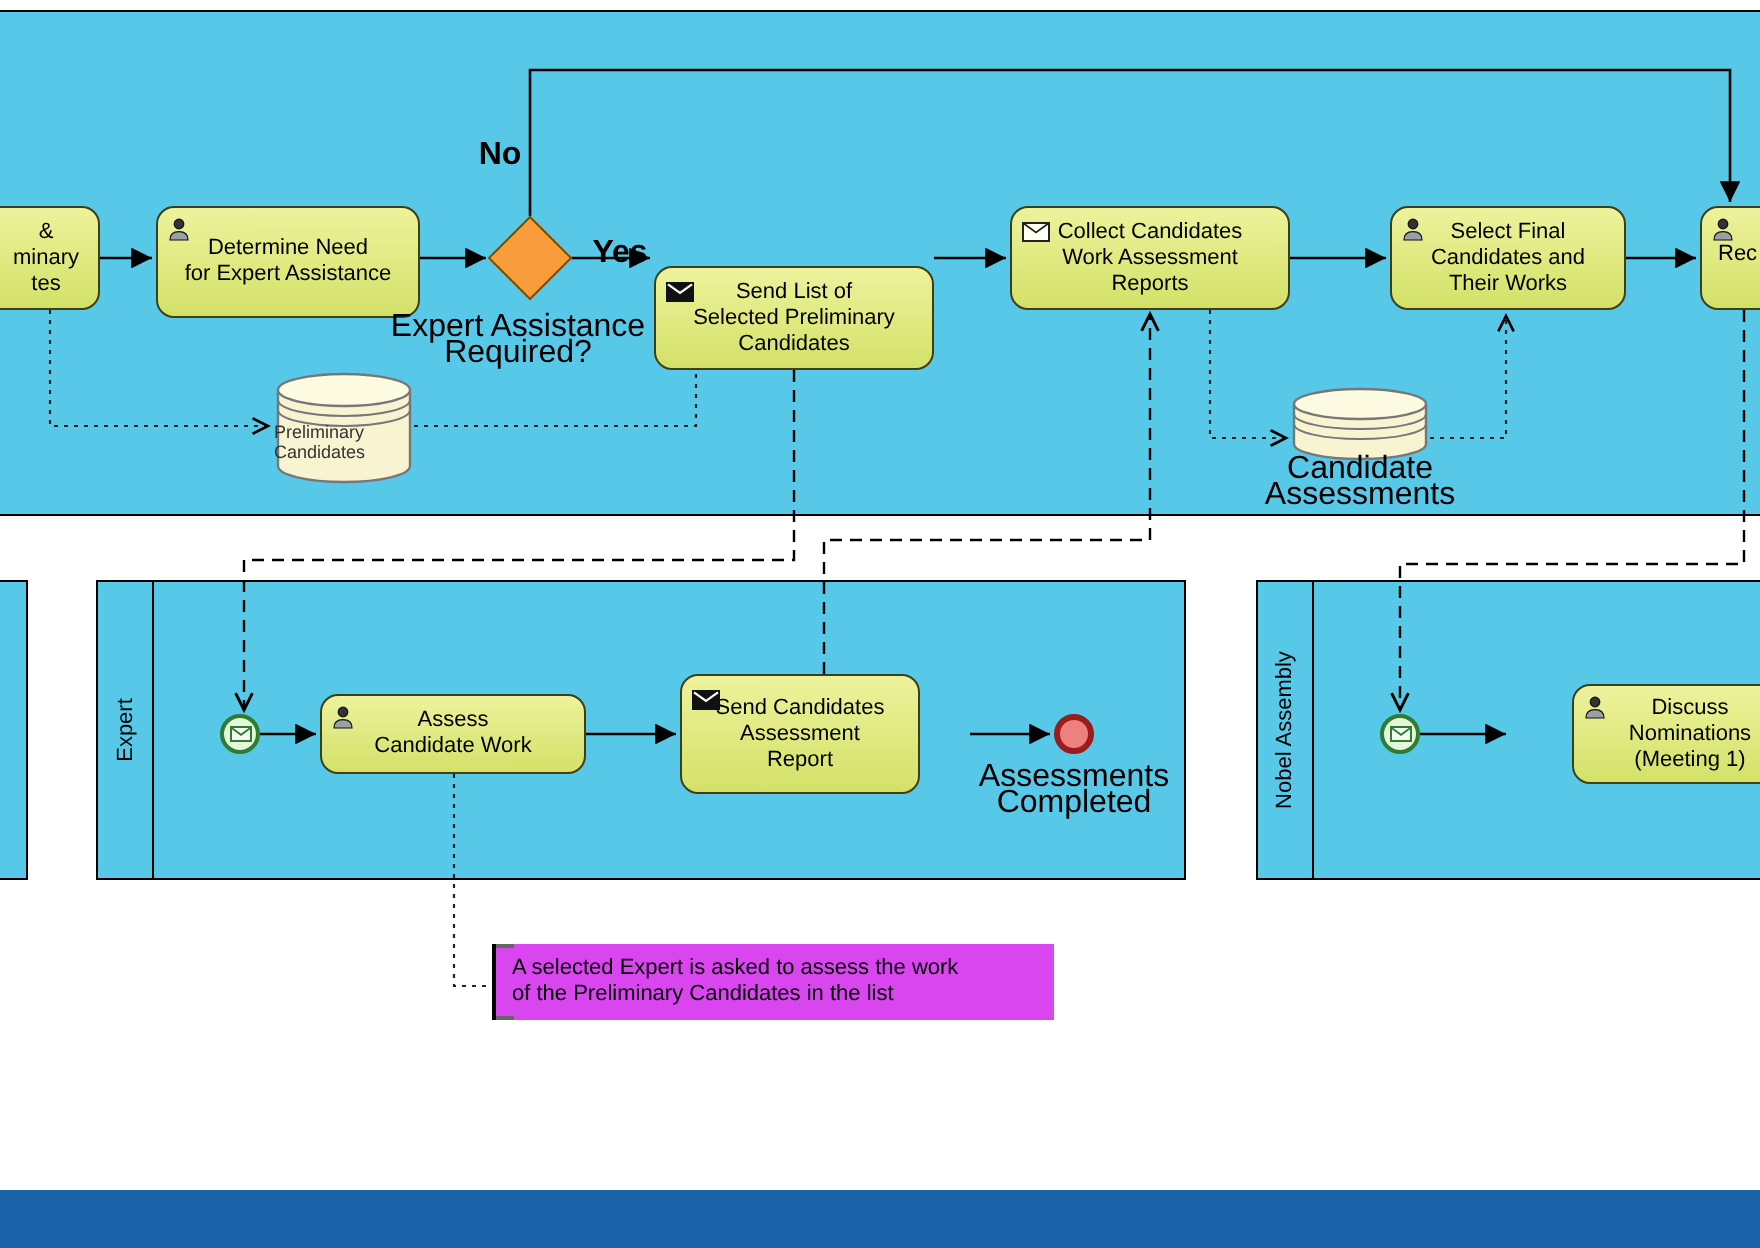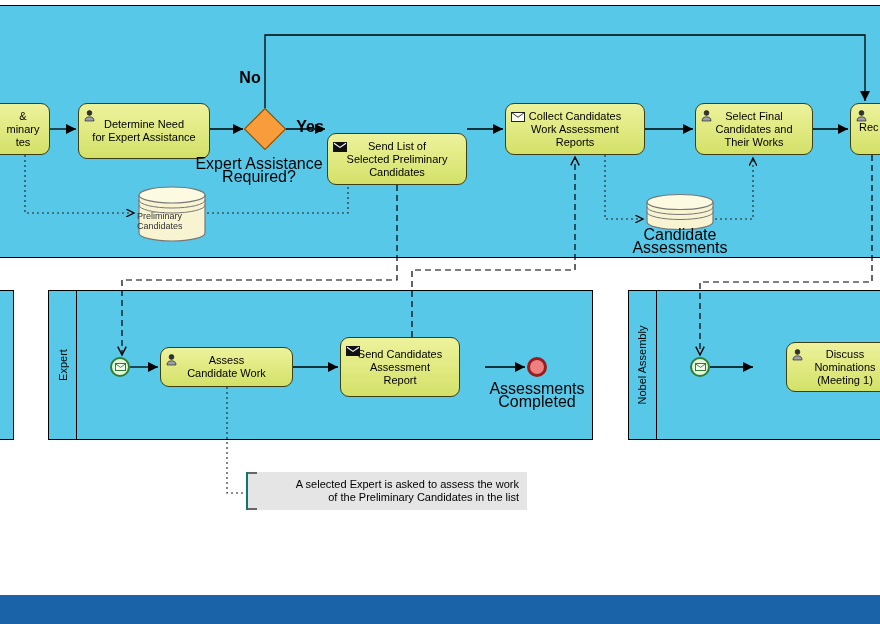--- a/index.html
+++ b/index.html
@@ -38,21 +38,21 @@
 
   
   .datastore { position:absolute; }
   .ds-label { position:absolute; left:0; top:26px; width:70px; text-align:left; font-size:9px; line-height:10px; white-space:pre-line; color:#333; }
 
   
   .flabel { position:absolute; font-size:16px; line-height:13px; text-align:center; white-space:pre-line; }
   .bold { font-weight:bold; }
 
   
-  .annotation { position:absolute; left:246px; top:472px; width:281px; background:#e5e5e5; border-left:2px solid #0f766e; padding:6px 8px; box-sizing:border-box; font-size:11px; line-height:13px; white-space:pre-line;text-align:right; }
+  .annotation { position:absolute; left:246px; top:472px; width:281px; background:#d946ef; border-left:2px solid #000000; padding:6px 8px; box-sizing:border-box; font-size:11px; line-height:13px; white-space:pre-line; }
   .annotation::before, .annotation::after { content:""; position:absolute; left:0; width:9px; height:0; border-top:2px solid #666; }
   .annotation::before { top:0; }
   .annotation::after { bottom:0; }
 
   .bottom-bar { position:absolute; left:0; top:595px; width:880px; height:29px; background:#1b63a8; }
 </style>
 </head>
 <body>
 
 <div class="canvas">

